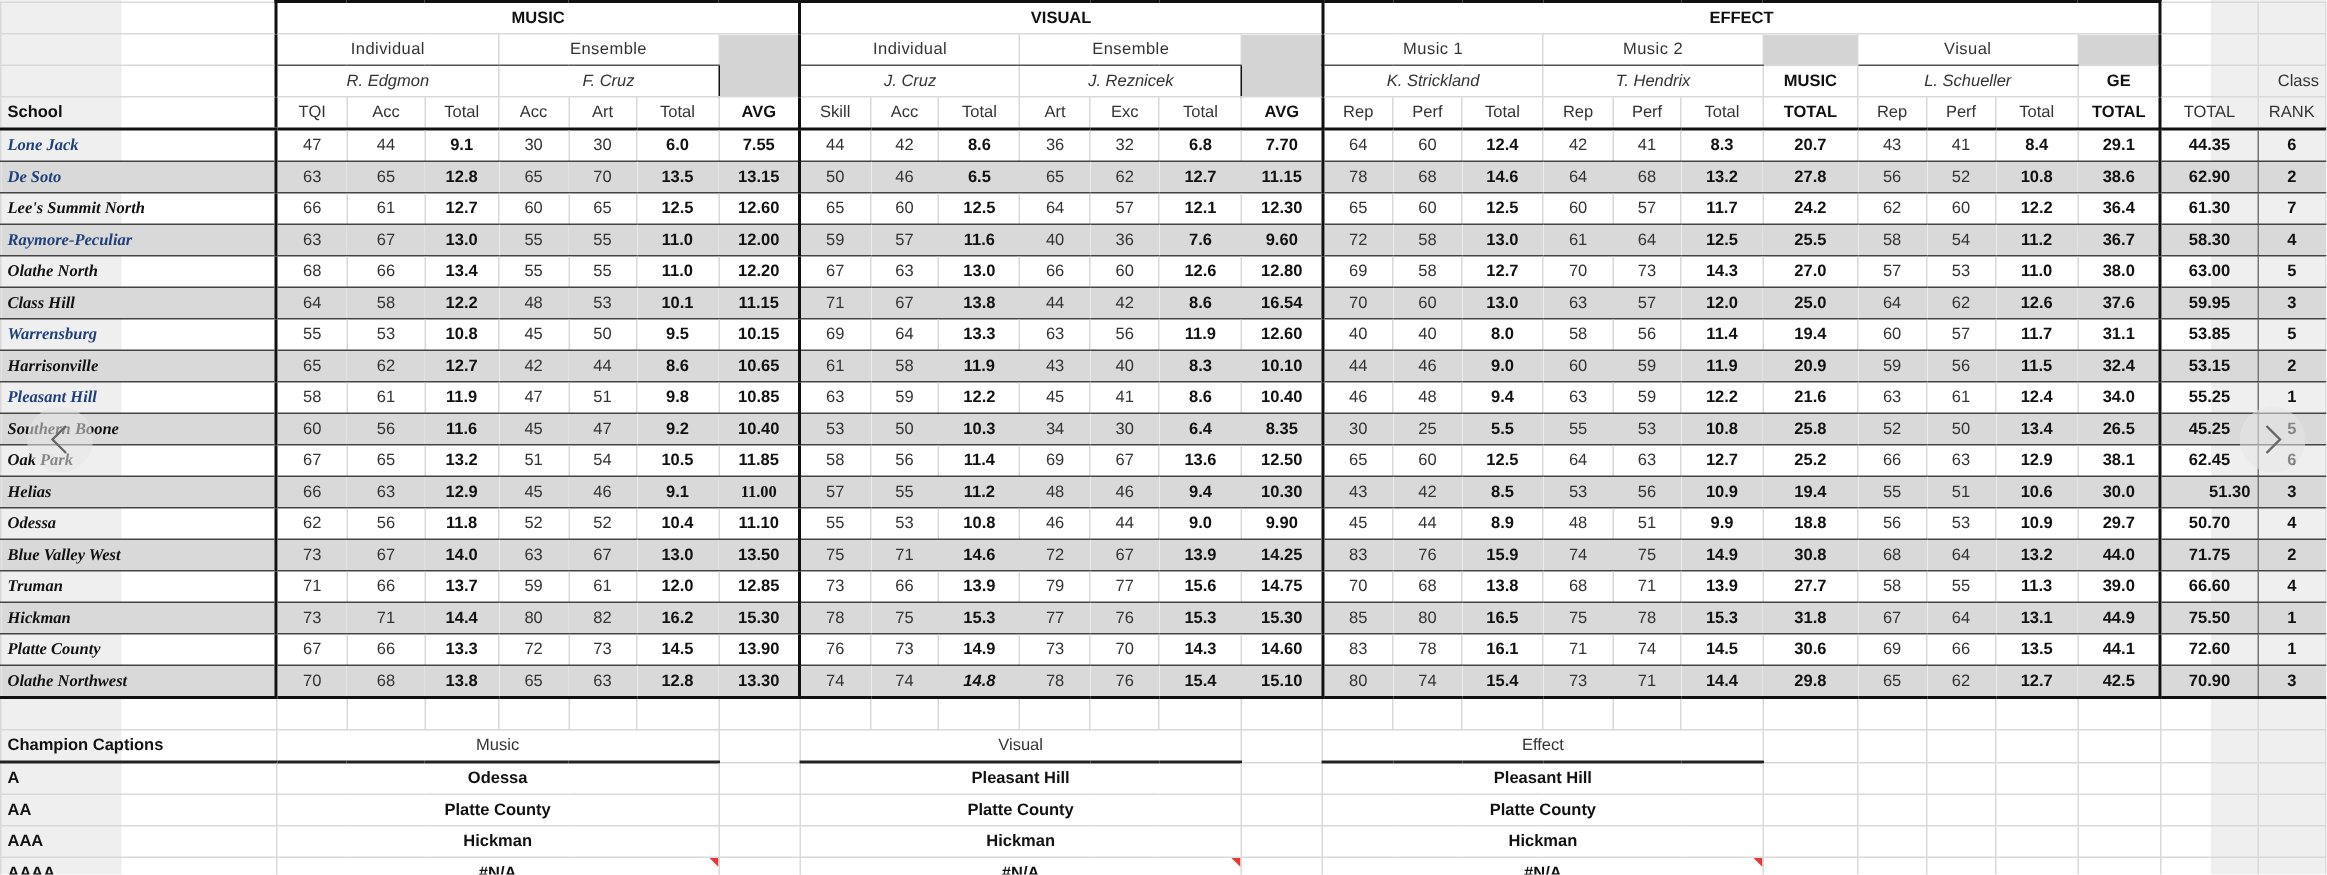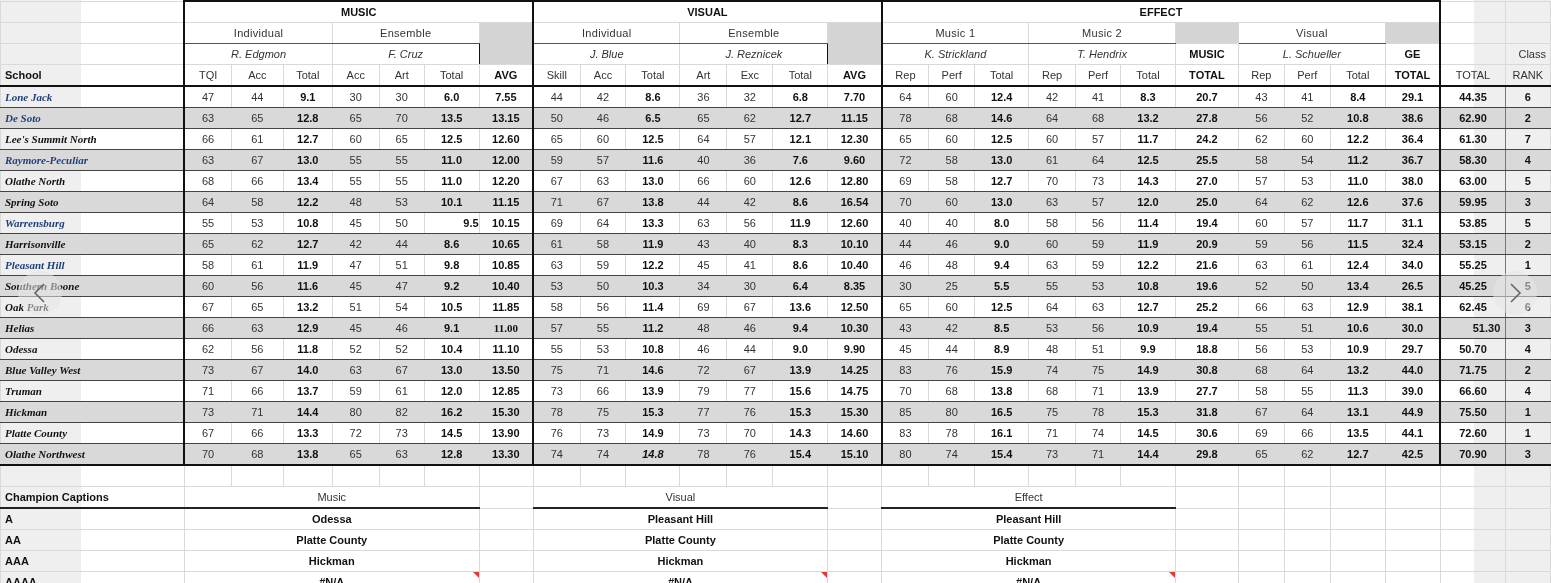--- a/index.html
+++ b/index.html
@@ -98,21 +98,21 @@
         <td colspan="3" class="h2 bbm" style="border-left:1px solid #111;border-top:1px solid #111">Visual</td>
         <td class="gbox br" style="border-left:1px solid #111;border-top:1px solid #111"></td>
         <td></td>
         <td></td>
       </tr>
 
       <tr>
         <td></td>
         <td colspan="3" class="h3 bl">R. Edgmon</td>
         <td colspan="3" class="h3" style="border-left:1px solid #111">F. Cruz</td>
-        <td colspan="3" class="h3">J. Blue</td>
+        <td colspan="3" class="h3">J. Cruz</td>
         <td colspan="3" class="h3" style="border-left:1px solid #111">J. Reznicek</td>
         <td colspan="3" class="h3">K. Strickland</td>
         <td colspan="3" class="h3" style="border-left:1px solid #111">T. Hendrix</td>
         <td class="h4b" style="border-left:1px solid #111">MUSIC</td>
         <td colspan="3" class="h3" style="border-left:1px solid #111">L. Schueller</td>
         <td class="h4b br" style="border-left:1px solid #111">GE</td>
         <td></td>
         <td class="h4" style="text-align:right;padding-right:4px;">Class</td>
       </tr>
 
@@ -290,21 +290,21 @@
           <td class="c bold" style="border-left: 1px solid rgb(17, 17, 17);">14.3</td>
           <td class="c bold" style="border-left: 1px solid rgb(17, 17, 17);">27.0</td>
           <td class="c num" style="border-left: 1px solid rgb(51, 51, 51);">57</td>
           <td class="c num" style="border-left: 1px solid rgb(51, 51, 51);">53</td>
           <td class="c bold" style="border-left: 1px solid rgb(17, 17, 17);">11.0</td>
           <td class="c bold" style="border-left: 1px solid rgb(51, 51, 51); border-right: 2px solid rgb(17, 17, 17);">38.0</td>
           <td class="c bold" style="border-left: 1px solid rgb(51, 51, 51); border-right: 1px solid rgb(119, 119, 119);">63.00</td>
           <td class="c bold" style="border-left: 1px solid rgb(51, 51, 51);">5</td>
         </tr>
         <tr class="data gray">
-          <td class="c school">Spring Soto</td>
+          <td class="c school">Class Hill</td>
           <td class="c num" style="border-left: 2px solid rgb(17, 17, 17);">64</td>
           <td class="c num" style="border-left: 1px solid rgb(51, 51, 51);">58</td>
           <td class="c bold" style="border-left: 1px solid rgb(51, 51, 51);">12.2</td>
           <td class="c num" style="border-left: 1px solid rgb(17, 17, 17);">48</td>
           <td class="c num" style="border-left: 1px solid rgb(51, 51, 51);">53</td>
           <td class="c bold" style="border-left: 1px solid rgb(51, 51, 51);">10.1</td>
           <td class="c bold" style="border-left: 1px solid rgb(17, 17, 17); border-right: 2px solid rgb(17, 17, 17);">11.15</td>
           <td class="c num" style="border-left: 2px solid rgb(17, 17, 17);">71</td>
           <td class="c num" style="border-left: 1px solid rgb(51, 51, 51);">67</td>
           <td class="c bold" style="border-left: 1px solid rgb(51, 51, 51);">13.8</td>
@@ -326,21 +326,21 @@
           <td class="c bold" style="border-left: 1px solid rgb(51, 51, 51); border-right: 1px solid rgb(119, 119, 119);">59.95</td>
           <td class="c bold" style="border-left: 1px solid rgb(51, 51, 51);">3</td>
         </tr>
         <tr class="data">
           <td class="c school blue">Warrensburg</td>
           <td class="c num" style="border-left: 2px solid rgb(17, 17, 17);">55</td>
           <td class="c num" style="border-left: 1px solid rgb(51, 51, 51);">53</td>
           <td class="c bold" style="border-left: 1px solid rgb(51, 51, 51);">10.8</td>
           <td class="c num" style="border-left: 1px solid rgb(17, 17, 17);">45</td>
           <td class="c num" style="border-left: 1px solid rgb(51, 51, 51);">50</td>
-          <td class="c bold" style="border-left: 1px solid rgb(51, 51, 51); text-align: right;">9.5</td>
+          <td class="c bold" style="border-left: 1px solid rgb(51, 51, 51);">9.5</td>
           <td class="c bold" style="border-left: 1px solid rgb(17, 17, 17); border-right: 2px solid rgb(17, 17, 17);">10.15</td>
           <td class="c num" style="border-left: 2px solid rgb(17, 17, 17);">69</td>
           <td class="c num" style="border-left: 1px solid rgb(51, 51, 51);">64</td>
           <td class="c bold" style="border-left: 1px solid rgb(51, 51, 51);">13.3</td>
           <td class="c num" style="border-left: 1px solid rgb(17, 17, 17);">63</td>
           <td class="c num" style="border-left: 1px solid rgb(51, 51, 51);">56</td>
           <td class="c bold" style="border-left: 1px solid rgb(51, 51, 51);">11.9</td>
           <td class="c bold" style="border-left: 1px solid rgb(17, 17, 17); border-right: 2px solid rgb(17, 17, 17);">12.60</td>
           <td class="c num" style="border-left: 2px solid rgb(17, 17, 17);">40</td>
           <td class="c num" style="border-left: 1px solid rgb(51, 51, 51);">40</td>
@@ -431,21 +431,21 @@
           <td class="c num" style="border-left: 1px solid rgb(17, 17, 17);">34</td>
           <td class="c num" style="border-left: 1px solid rgb(51, 51, 51);">30</td>
           <td class="c bold" style="border-left: 1px solid rgb(51, 51, 51);">6.4</td>
           <td class="c bold" style="border-left: 1px solid rgb(17, 17, 17); border-right: 2px solid rgb(17, 17, 17);">8.35</td>
           <td class="c num" style="border-left: 2px solid rgb(17, 17, 17);">30</td>
           <td class="c num" style="border-left: 1px solid rgb(51, 51, 51);">25</td>
           <td class="c bold" style="border-left: 1px solid rgb(51, 51, 51);">5.5</td>
           <td class="c num" style="border-left: 1px solid rgb(17, 17, 17);">55</td>
           <td class="c num" style="border-left: 1px solid rgb(51, 51, 51);">53</td>
           <td class="c bold" style="border-left: 1px solid rgb(17, 17, 17);">10.8</td>
-          <td class="c bold" style="border-left: 1px solid rgb(17, 17, 17);">19.6</td>
+          <td class="c bold" style="border-left: 1px solid rgb(17, 17, 17);">25.8</td>
           <td class="c num" style="border-left: 1px solid rgb(51, 51, 51);">52</td>
           <td class="c num" style="border-left: 1px solid rgb(51, 51, 51);">50</td>
           <td class="c bold" style="border-left: 1px solid rgb(17, 17, 17);">13.4</td>
           <td class="c bold" style="border-left: 1px solid rgb(51, 51, 51); border-right: 2px solid rgb(17, 17, 17);">26.5</td>
           <td class="c bold" style="border-left: 1px solid rgb(51, 51, 51); border-right: 1px solid rgb(119, 119, 119);">45.25</td>
           <td class="c bold" style="border-left: 1px solid rgb(51, 51, 51);">5</td>
         </tr>
         <tr class="data">
           <td class="c school">Oak Park</td>
           <td class="c num" style="border-left: 2px solid rgb(17, 17, 17);">67</td>

